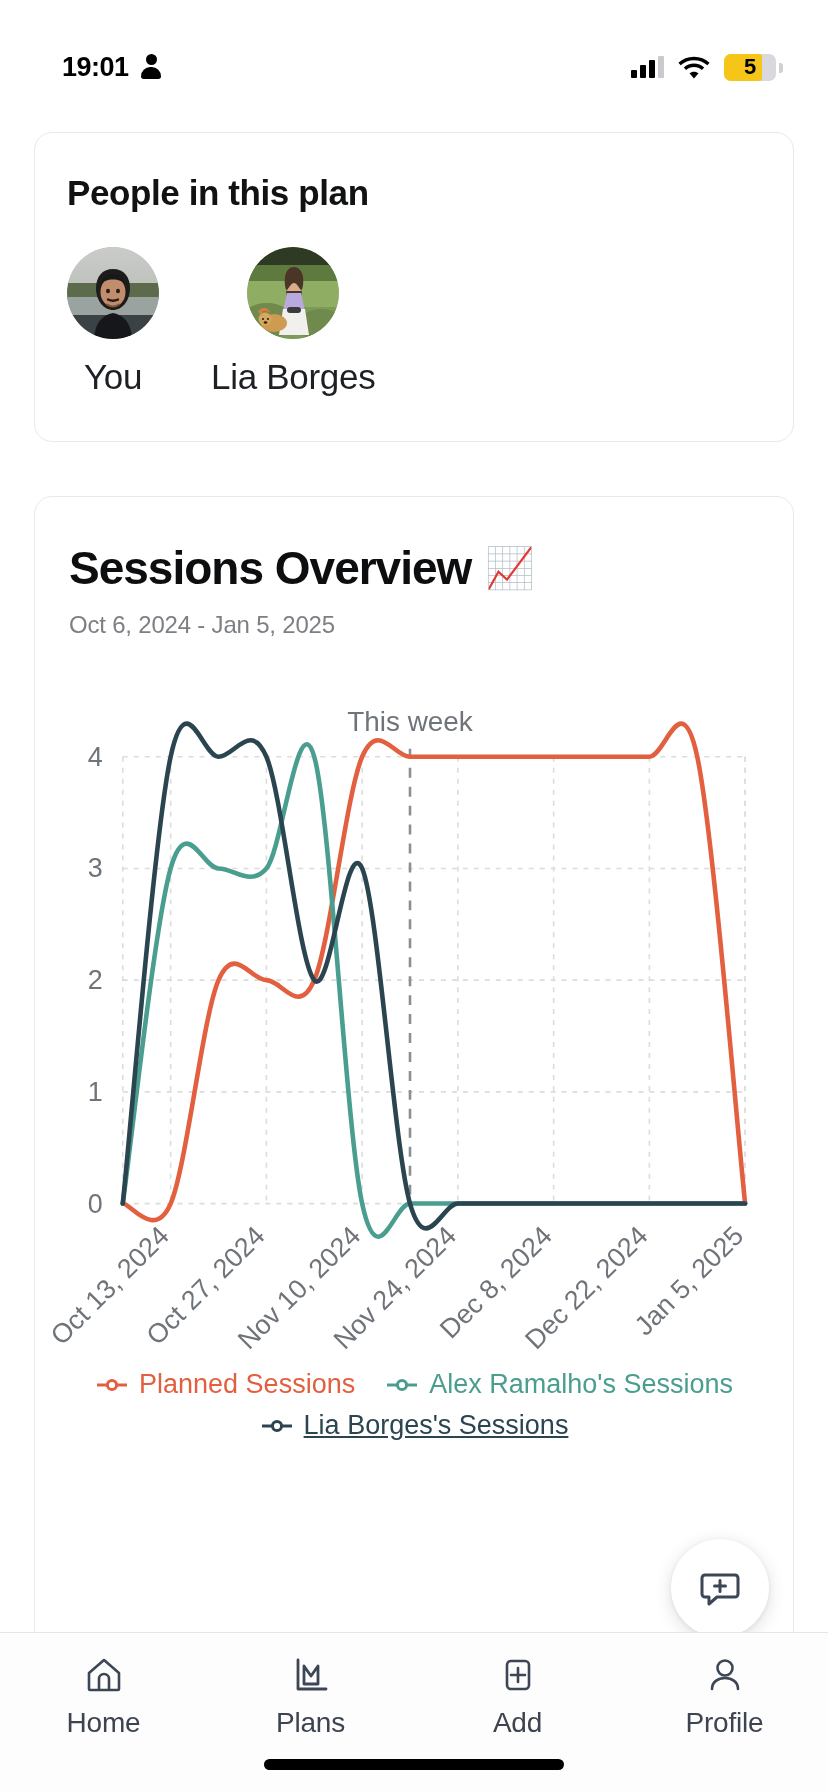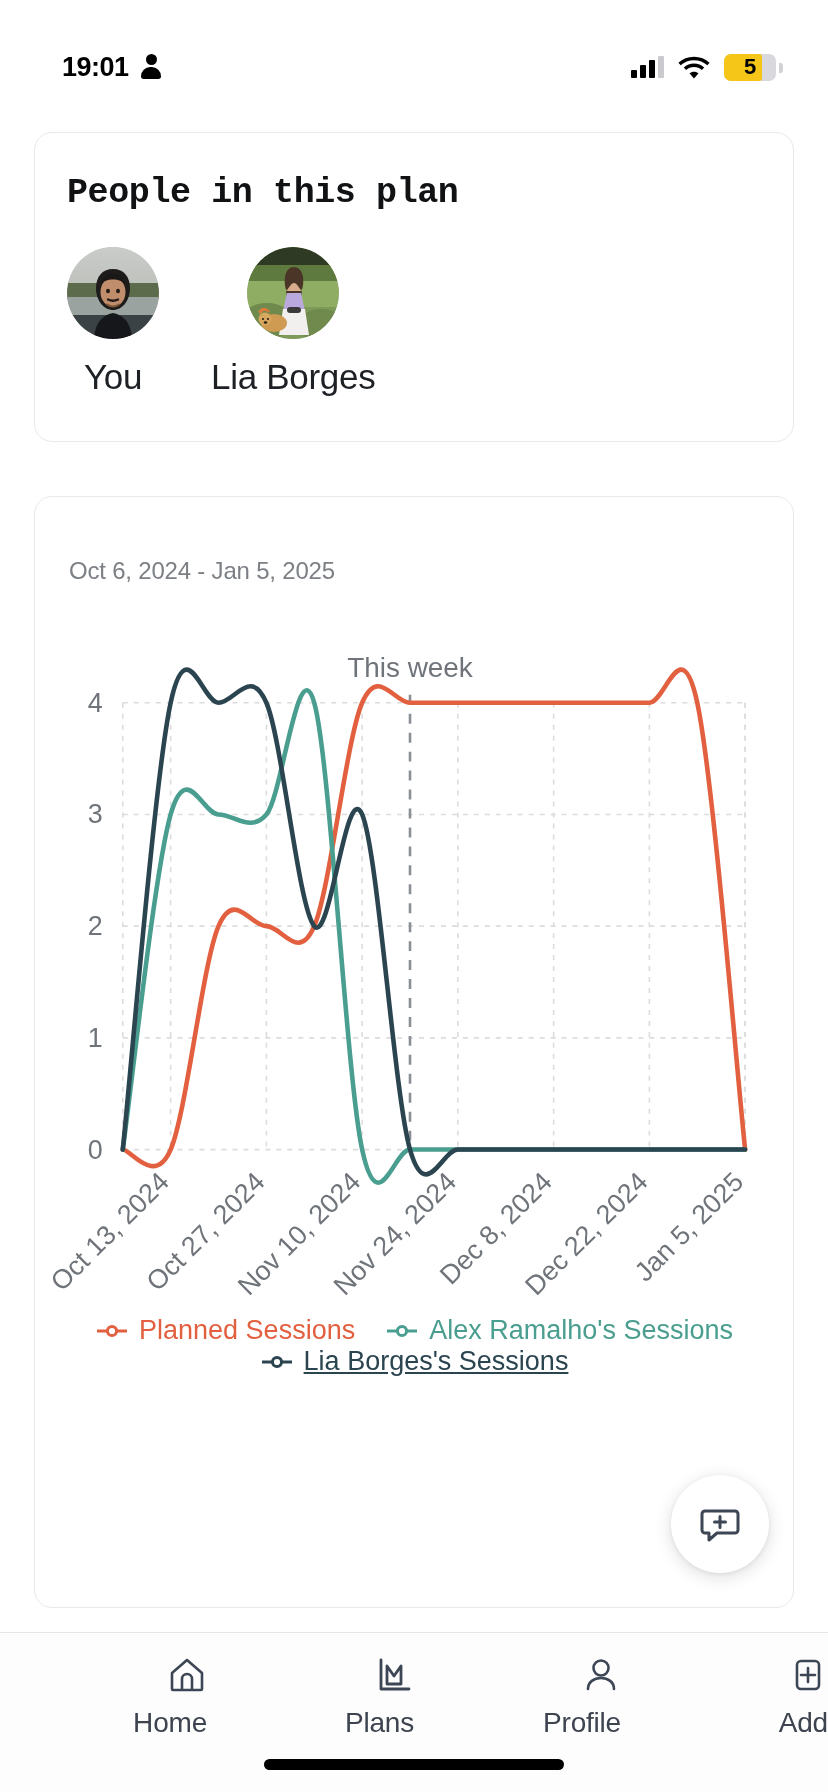--- a/index.html
+++ b/index.html
@@ -67,21 +67,21 @@
     background: #fff;
     border: 1px solid #e9e9ec;
     border-radius: 18px;
     margin-bottom: 54px;
   }
 
   
   .people-card { padding: 40px 32px 44px 32px; }
   .people-title {
     font-size: 35px; font-weight: 700; color: #111214;
-    letter-spacing: -0.4px; margin-bottom: 34px; font-family: Liberation Mono, monospace;
+    letter-spacing: -0.4px; margin-bottom: 34px;
   }
   .people-row { display: flex; align-items: center; gap: 22px; }
   .person { display: flex; align-items: center; gap: 18px; flex-direction: column; }
   .person + .person { margin-left: 30px; }
   .avatar {
     width: 92px; height: 92px; border-radius: 50%;
     overflow: hidden; position: relative; flex: none;
     background: #b9bcb5;
   }
   .avatar svg { display: block; width: 100%; height: 100%; }
@@ -101,21 +101,21 @@
     margin-top: 16px;
     font-size: 24px; color: #7c8085; letter-spacing: -0.2px;
   }
 
   .plot-wrap { position: relative; margin-top: 26px; }
   .plot-wrap svg { display: block; width: 100%; }
 
   .legend {
     margin-top: 6px; padding: 0 30px 0 30px;
     display: flex; flex-wrap: wrap; justify-content: center;
-    gap: 0 30px;
+    gap: 10px 30px;
     font-size: 27px;
   }
   .legend-item { display: flex; align-items: center; gap: 10px; white-space: nowrap; }
   .legend-item svg { flex: none; }
 
   .chart-pad { height: 230px; }
 
   
   .fab {
     position: absolute; right: 24px; bottom: 34px;
@@ -129,21 +129,21 @@
   .tabbar {
     position: absolute; left: 0; right: 0; bottom: 0;
     height: 160px;
     background: #fdfdfd;
     border-top: 1px solid #e6e6e9;
     display: flex; align-items: flex-start;
     padding-top: 22px;
   }
   .tab {
     flex: 1; display: flex; flex-direction: column;
-    align-items: flex-end; gap: 12px;
+    align-items: center; gap: 12px;
   }
   .tab-label {
     font-size: 28px; color: #3d4450; letter-spacing: -0.2px;
   }
   .home-indicator {
     position: absolute; bottom: 22px; left: 50%;
     transform: translateX(-50%);
     width: 300px; height: 11px; border-radius: 6px; background: #000;
   }
 </style>
@@ -245,20 +245,24 @@
           </svg>
         </span>
         <span class="person-name">Lia Borges</span>
       </div>
 
     </div>
   </div>
 
   <div class="card chart-card">
     <div class="chart-head">
+      <div class="chart-title">
+        <span>Sessions Overview</span>
+        <span class="emoji">📈</span>
+      </div>
       <div class="chart-sub">Oct 6, 2024 - Jan 5, 2025</div>
     </div>
 
     <div class="plot-wrap">
       <svg id="plot" viewBox="0 0 760 700" preserveAspectRatio="xMidYMid meet">
           <line x1="88" y1="540" x2="712" y2="540" stroke="#dcdcdc" stroke-width="1.6" stroke-dasharray="5 6"></line>
           <text x="68" y="549" text-anchor="end" fill="#6f747a" font-size="27" font-family="&quot;Liberation Sans&quot;, sans-serif">0</text>
           <line x1="88" y1="428" x2="712" y2="428" stroke="#dcdcdc" stroke-width="1.6" stroke-dasharray="5 6"></line>
           <text x="68" y="437" text-anchor="end" fill="#6f747a" font-size="27" font-family="&quot;Liberation Sans&quot;, sans-serif">1</text>
           <line x1="88" y1="316" x2="712" y2="316" stroke="#dcdcdc" stroke-width="1.6" stroke-dasharray="5 6"></line>
@@ -354,28 +358,28 @@
   <div class="tab">
     <svg viewBox="0 0 40 40" width="40" height="40">
       <path d="M7 5v29h28" fill="none" stroke="#3d4654" stroke-width="2.8" stroke-linecap="round" stroke-linejoin="round"></path>
       <path d="M13 29V11l7 10 7-10v18z" fill="none" stroke="#3d4654" stroke-width="2.8" stroke-linejoin="round"></path>
     </svg>
     <span class="tab-label">Plans</span>
   </div>
 
   <div class="tab">
     <svg viewBox="0 0 40 40" width="40" height="40">
+      <rect x="9" y="6" width="22" height="28" rx="4" fill="none" stroke="#3d4654" stroke-width="2.6"></rect>
+      <path d="M20 13v14M13 20h14" stroke="#3d4654" stroke-width="2.6" stroke-linecap="round"></path>
+    </svg>
+    <span class="tab-label">Add</span>
+  </div>
+
+  <div class="tab">
+    <svg viewBox="0 0 40 40" width="40" height="40">
       <circle cx="20" cy="13" r="7.5" fill="none" stroke="#3d4654" stroke-width="2.6"></circle>
       <path d="M7 34c0-7 6-11 13-11s13 4 13 11" fill="none" stroke="#3d4654" stroke-width="2.6" stroke-linecap="round"></path>
     </svg>
     <span class="tab-label">Profile</span>
   </div>
 
-  <div class="tab">
-    <svg viewBox="0 0 40 40" width="40" height="40">
-      <rect x="9" y="6" width="22" height="28" rx="4" fill="none" stroke="#3d4654" stroke-width="2.6"></rect>
-      <path d="M20 13v14M13 20h14" stroke="#3d4654" stroke-width="2.6" stroke-linecap="round"></path>
-    </svg>
-    <span class="tab-label">Add</span>
-  </div>
-
   <div class="home-indicator"></div>
 </div>
 
 </body></html>

